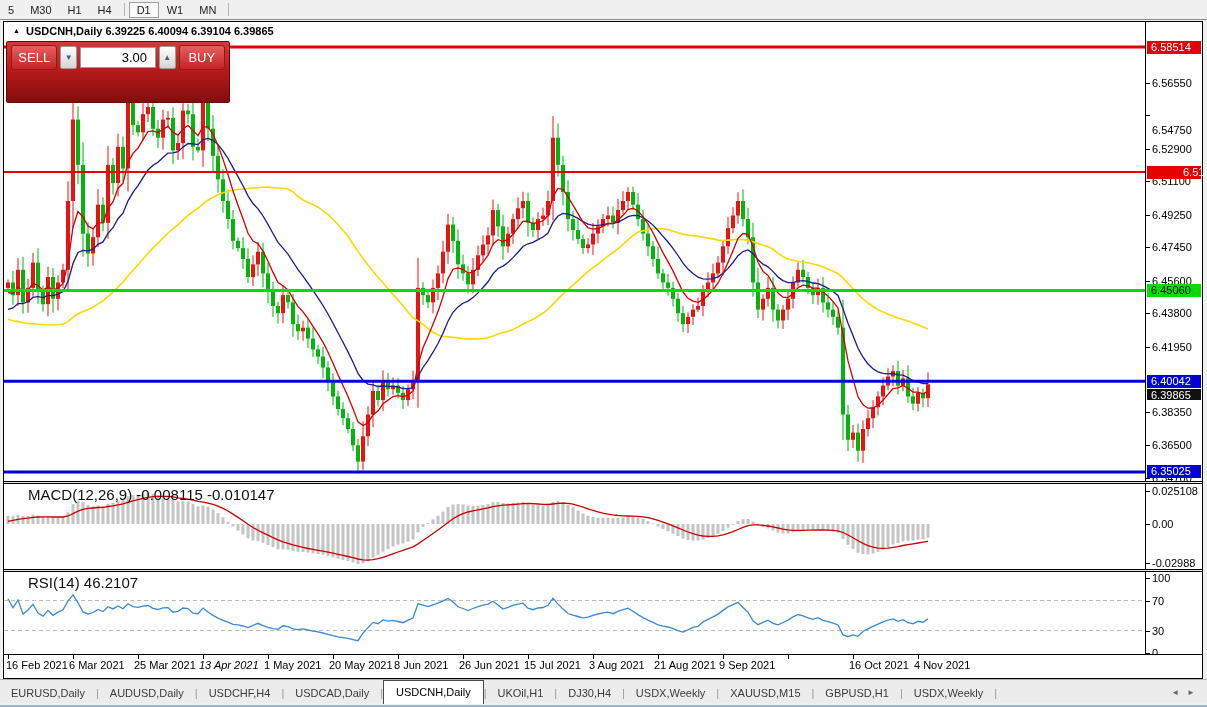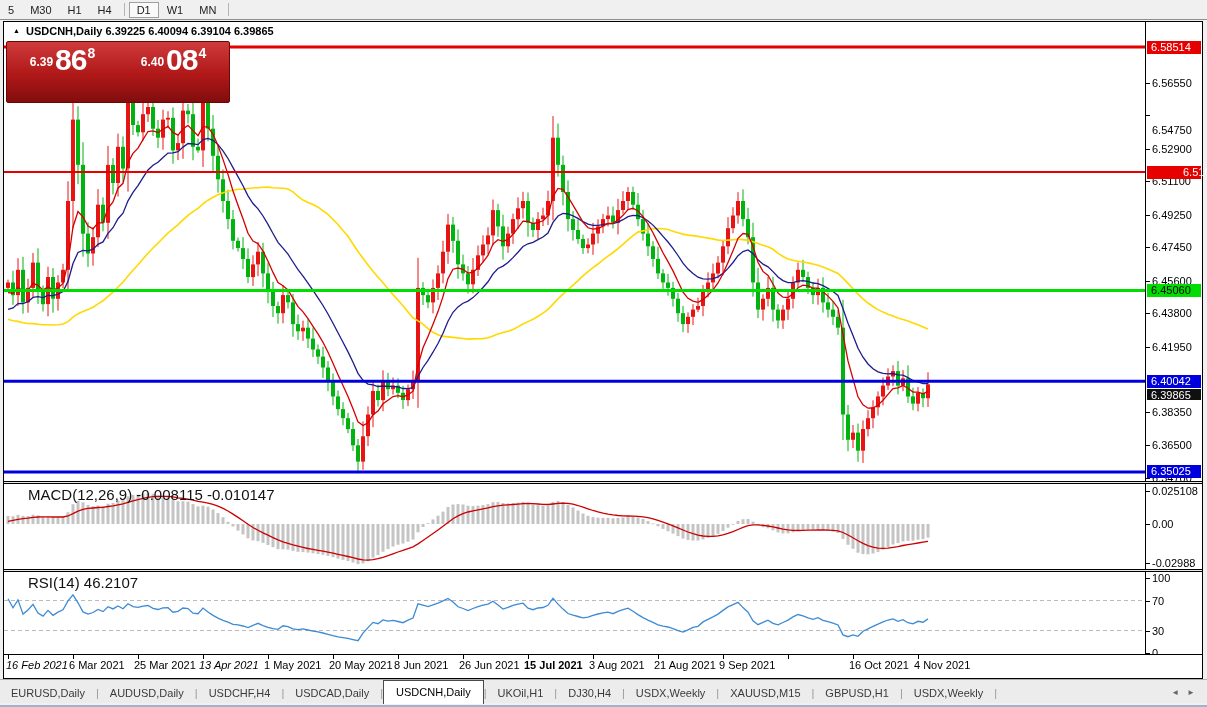--- a/index.html
+++ b/index.html
@@ -463,31 +463,30 @@
         <line x1="0" y1="268.4" x2="1141" y2="268.4" stroke="#00dd00" stroke-width="3"></line>
         <line x1="0" y1="359.2" x2="1141" y2="359.2" stroke="#0000dd" stroke-width="3"></line>
         <line x1="0" y1="450.0" x2="1141" y2="450.0" stroke="#0000dd" stroke-width="3"></line>
       </svg>
     <div class="chart-title">
       <span class="tri">▲</span>
       <span>USDCNH,Daily</span>
       <span>6.39225 6.40094 6.39104 6.39865</span>
     </div>
     <div class="trade-panel">
-      <div class="tp-row2">
-        <div class="tp-price">
-          <span class="tp-small">6.39</span>
-          <span class="tp-big">86</span>
-          <span class="tp-sup">8</span>
+      <div class="tp-row1">
+        <div class="tp-btn-sell">SELL</div>
+        <div class="tp-spin">
+          <span>▼</span>
         </div>
-        <div class="tp-price">
-          <span class="tp-small">6.40</span>
-          <span class="tp-big">08</span>
-          <span class="tp-sup">4</span>
+        <input class="tp-vol" value="3.00" style="">
+        <div class="tp-spin">
+          <span>▲</span>
         </div>
+        <div class="tp-btn-buy tp-buy-wrap">BUY</div>
       </div>
     </div>
   </div>
 
   <div class="pane" id="macdPane">
     <svg id="macdSvg" width="1141" height="85" viewBox="0 0 1141 85">
         <rect x="2.5" y="32.0" width="3" height="8.0" fill="#c4c4c4"></rect>
         <rect x="7.5" y="32.2" width="3" height="7.8" fill="#c4c4c4"></rect>
         <rect x="12.5" y="30.9" width="3" height="9.1" fill="#c4c4c4"></rect>
         <rect x="17.5" y="31.9" width="3" height="8.1" fill="#c4c4c4"></rect>
@@ -729,37 +728,37 @@
       <div class="axis-label" style="top: 573px;">70</div>
       <div class="axis-tick" style="top: 609px;"></div>
       <div class="axis-label" style="top: 603px;">30</div>
       <div class="axis-tick" style="top: 631px;"></div>
       <div class="axis-label" style="top: 625px;">0</div>
     </div>
   <div class="splitter" id="split1"></div>
   <div class="splitter" id="split2"></div>
   <div class="date-axis" id="dateAxis">
       <div class="date-tick" style="left: 4px;"></div>
-      <div class="date-label" style="left: 2px; font-style: italic;">16 Feb 2021</div>
+      <div class="date-label" style="left: 2px;">16 Feb 2021</div>
       <div class="date-tick" style="left: 69px;"></div>
       <div class="date-label" style="left: 65px;">6 Mar 2021</div>
       <div class="date-tick" style="left: 134px;"></div>
       <div class="date-label" style="left: 130px;">25 Mar 2021</div>
       <div class="date-tick" style="left: 199px;"></div>
       <div class="date-label" style="left: 195px; font-style: italic;">13 Apr 2021</div>
       <div class="date-tick" style="left: 264px;"></div>
       <div class="date-label" style="left: 260px;">1 May 2021</div>
       <div class="date-tick" style="left: 329px;"></div>
       <div class="date-label" style="left: 325px;">20 May 2021</div>
       <div class="date-tick" style="left: 394px;"></div>
       <div class="date-label" style="left: 390px;">8 Jun 2021</div>
       <div class="date-tick" style="left: 459px;"></div>
       <div class="date-label" style="left: 455px;">26 Jun 2021</div>
       <div class="date-tick" style="left: 524px;"></div>
-      <div class="date-label" style="left: 520px; font-weight: bold;">15 Jul 2021</div>
+      <div class="date-label" style="left: 520px;">15 Jul 2021</div>
       <div class="date-tick" style="left: 589px;"></div>
       <div class="date-label" style="left: 585px;">3 Aug 2021</div>
       <div class="date-tick" style="left: 654px;"></div>
       <div class="date-label" style="left: 650px;">21 Aug 2021</div>
       <div class="date-tick" style="left: 719px;"></div>
       <div class="date-label" style="left: 715px;">9 Sep 2021</div>
       <div class="date-tick" style="left: 784px;"></div>
       <div class="date-label" style="left: 780px; margin-top: 48px;">28 Sep 2021</div>
       <div class="date-tick" style="left: 849px;"></div>
       <div class="date-label" style="left: 845px;">16 Oct 2021</div>

